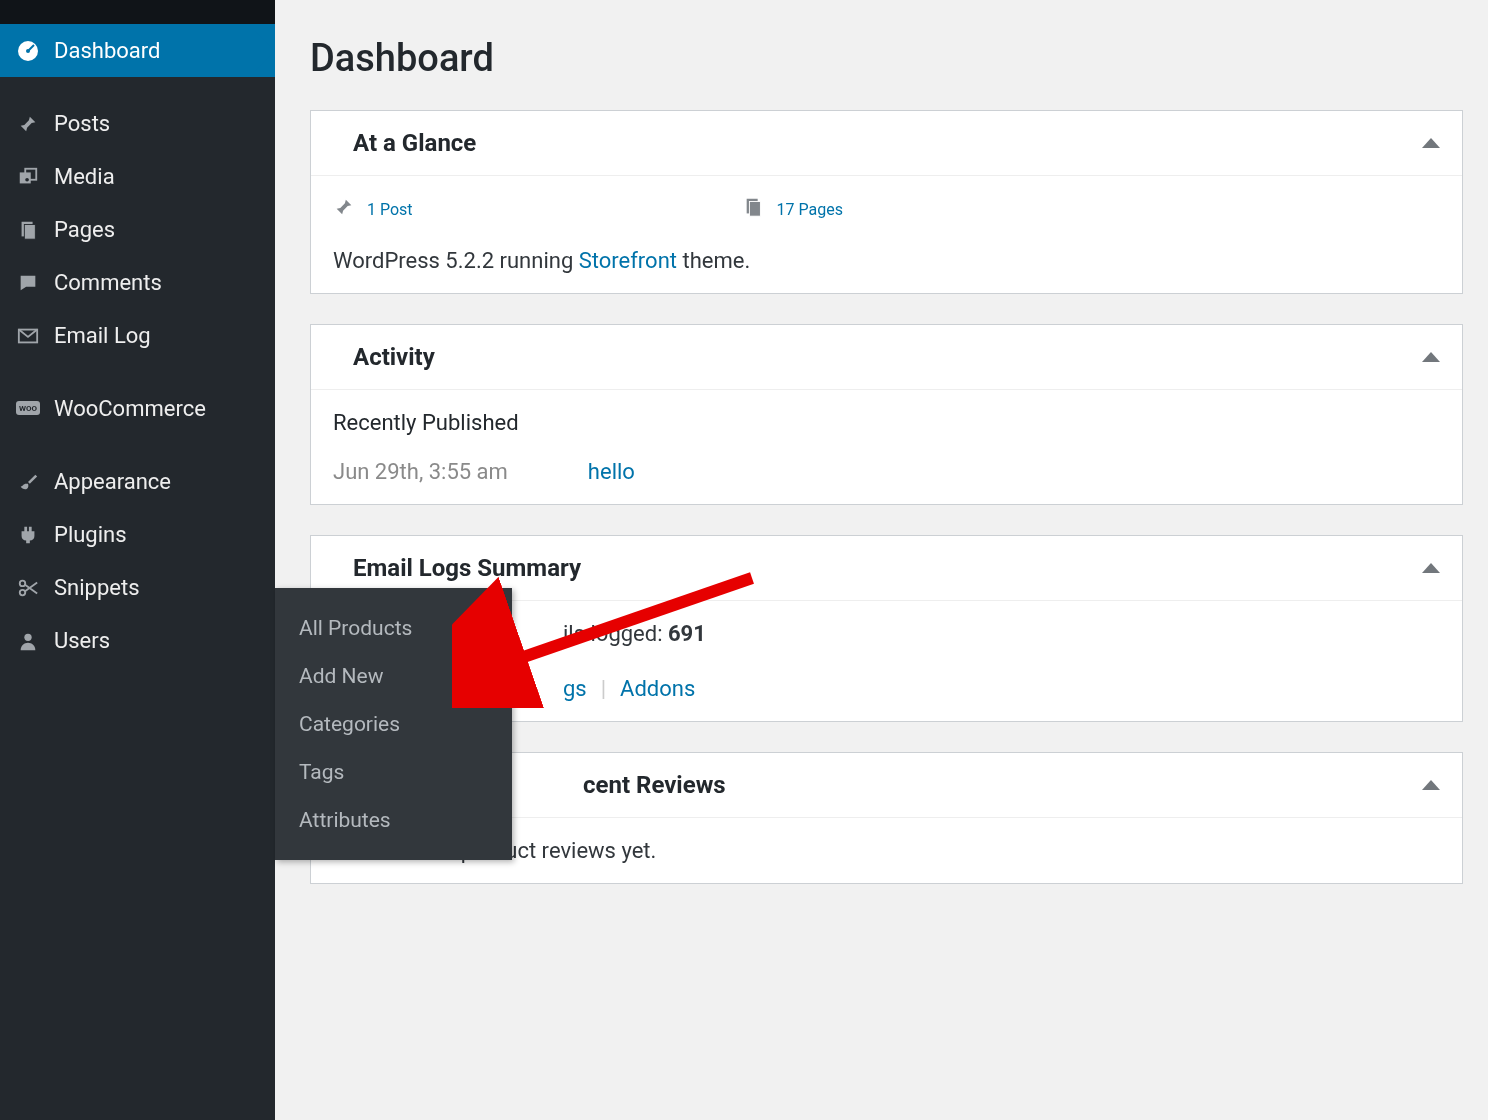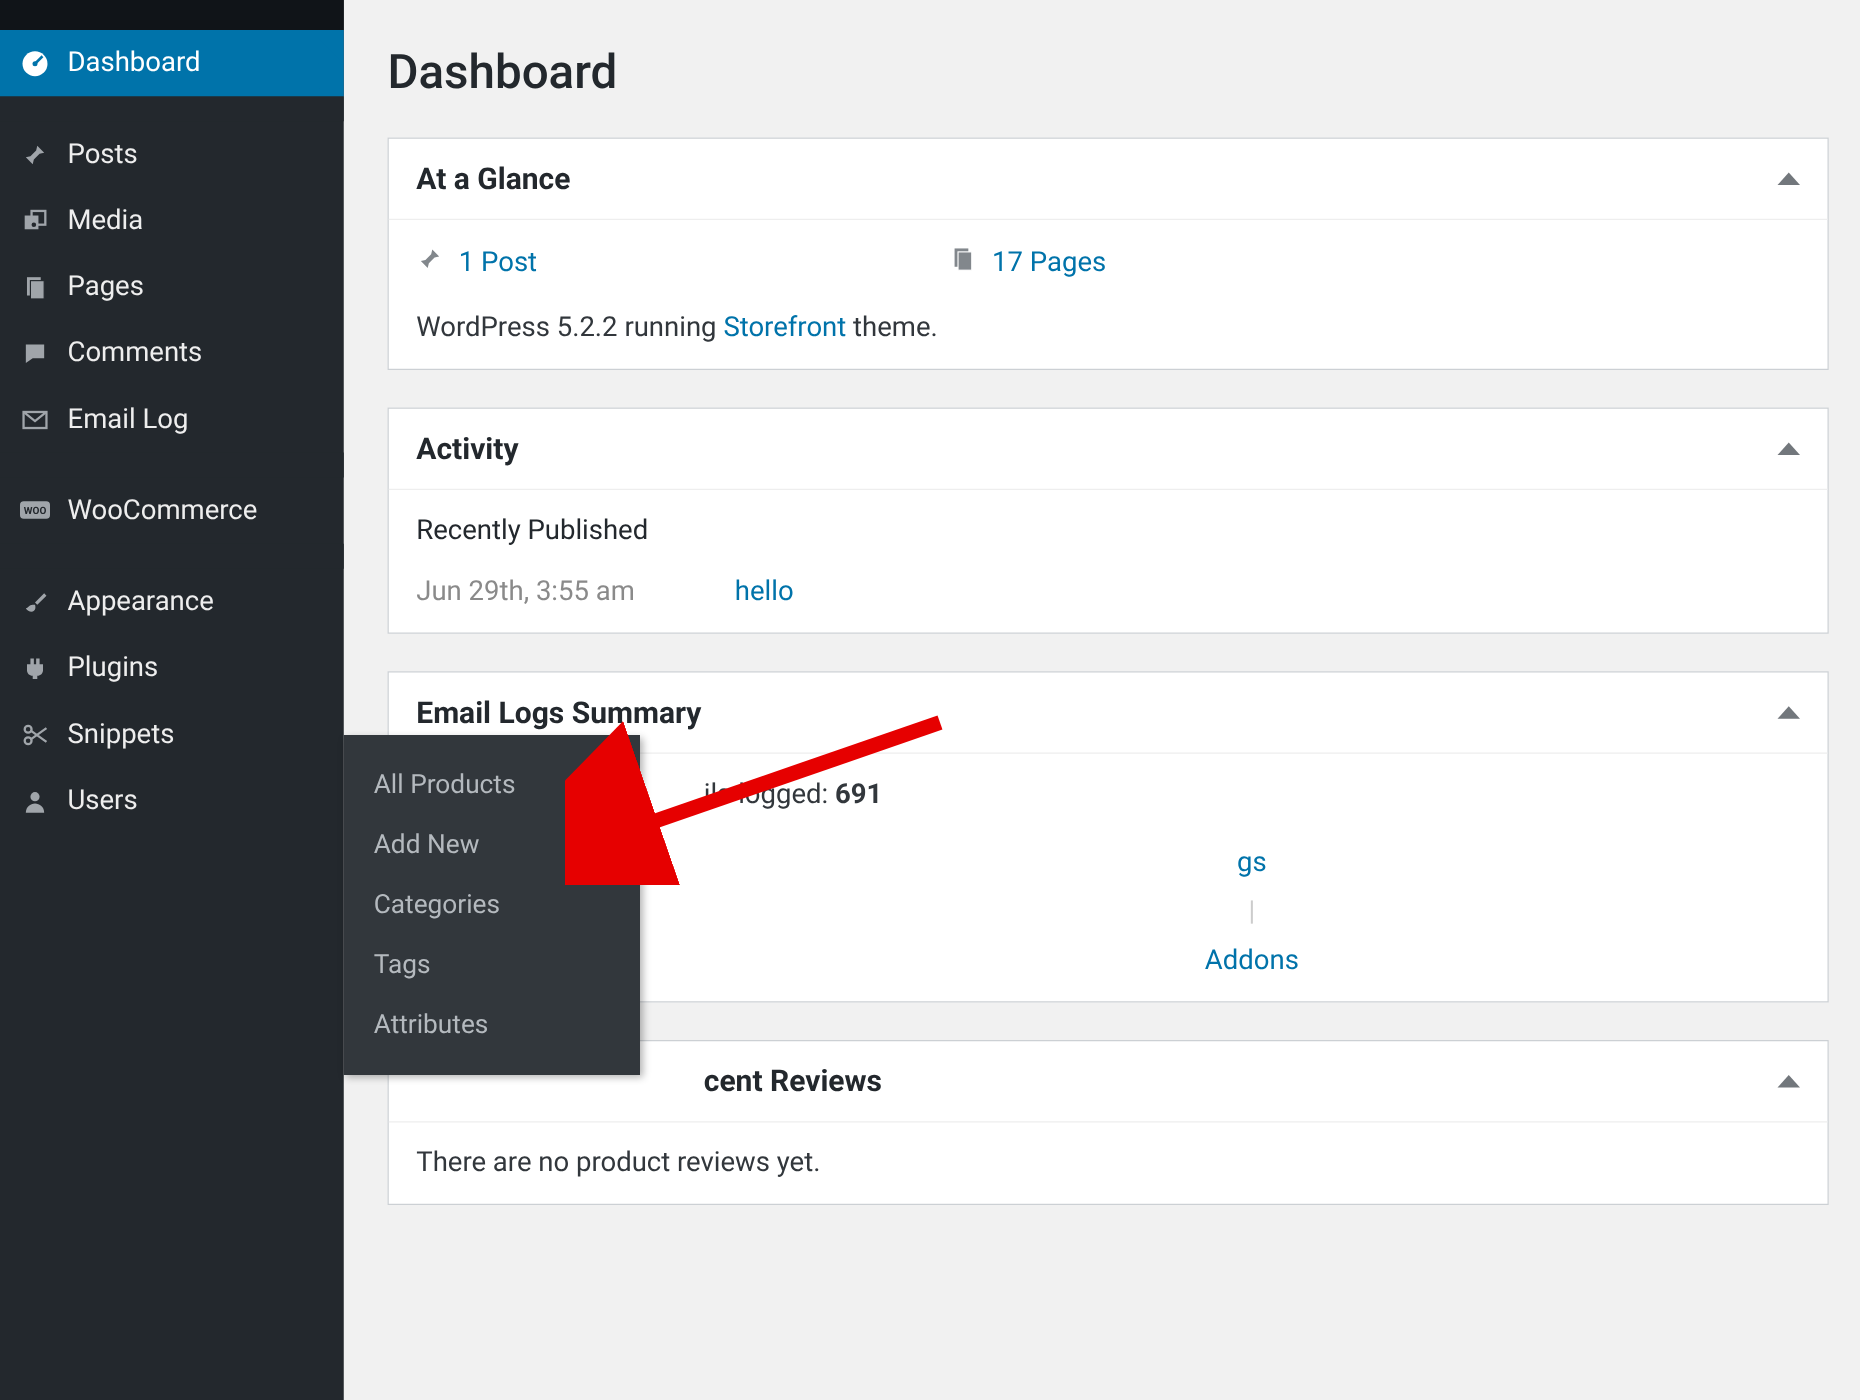--- a/index.html
+++ b/index.html
@@ -126,41 +126,42 @@
     display: flex;
     justify-content: space-between;
     align-items: center;
     padding: 18px 22px;
     border-bottom: 1px solid #eee;
   }
   .panel-header h2 {
     font-size: 24px;
     font-weight: 700;
     color: #23282d;
+    margin-left: 20px;
   }
   .collapse-tri {
     width: 0; height: 0;
     border-left: 9px solid transparent;
     border-right: 9px solid transparent;
     border-bottom: 10px solid #72777c;
   }
   .panel-body {
     padding: 20px 22px;
     font-size: 22px;
     color: #32373c;
   }
   .glance-row {
     display: flex;
     gap: 330px;
     margin-bottom: 26px;
   }
   .glance-item {
     display: flex; align-items: center; gap: 12px;
     color: #0073aa;
-    font-size: 22px;
+    font-size: 16px;
   }
   .glance-item .gicon { fill:#82878c; color:#82878c; }
   .glance-item a { color:#0073aa; text-decoration:none; }
   .wp-info { color:#32373c; font-size:22px; }
   .wp-info a { color:#0073aa; text-decoration:none; }
 
   .activity-sub {
     font-size: 22px; color:#23282d; font-weight:400;
     margin-bottom: 24px;
   }
@@ -368,21 +369,21 @@
 
   <div class="panel">
     <div class="panel-header">
       <h2>Email Logs Summary</h2>
       <div class="collapse-tri"></div>
     </div>
     <div class="panel-body">
       <div class="email-count" style="padding-left:230px;">
         <span>ils logged: </span><strong>691</strong>
       </div>
-      <div class="addon-row" style="padding-left:230px;flex-direction:column;">
+      <div class="addon-row" style="padding-left:230px;">
         <a>gs</a>
         <span class="addon-sep">|</span>
         <a>Addons</a>
       </div>
     </div>
   </div>
 
   <div class="panel">
     <div class="panel-header">
       <h2 style="padding-left:230px;"><span>cent Reviews</span></h2>

